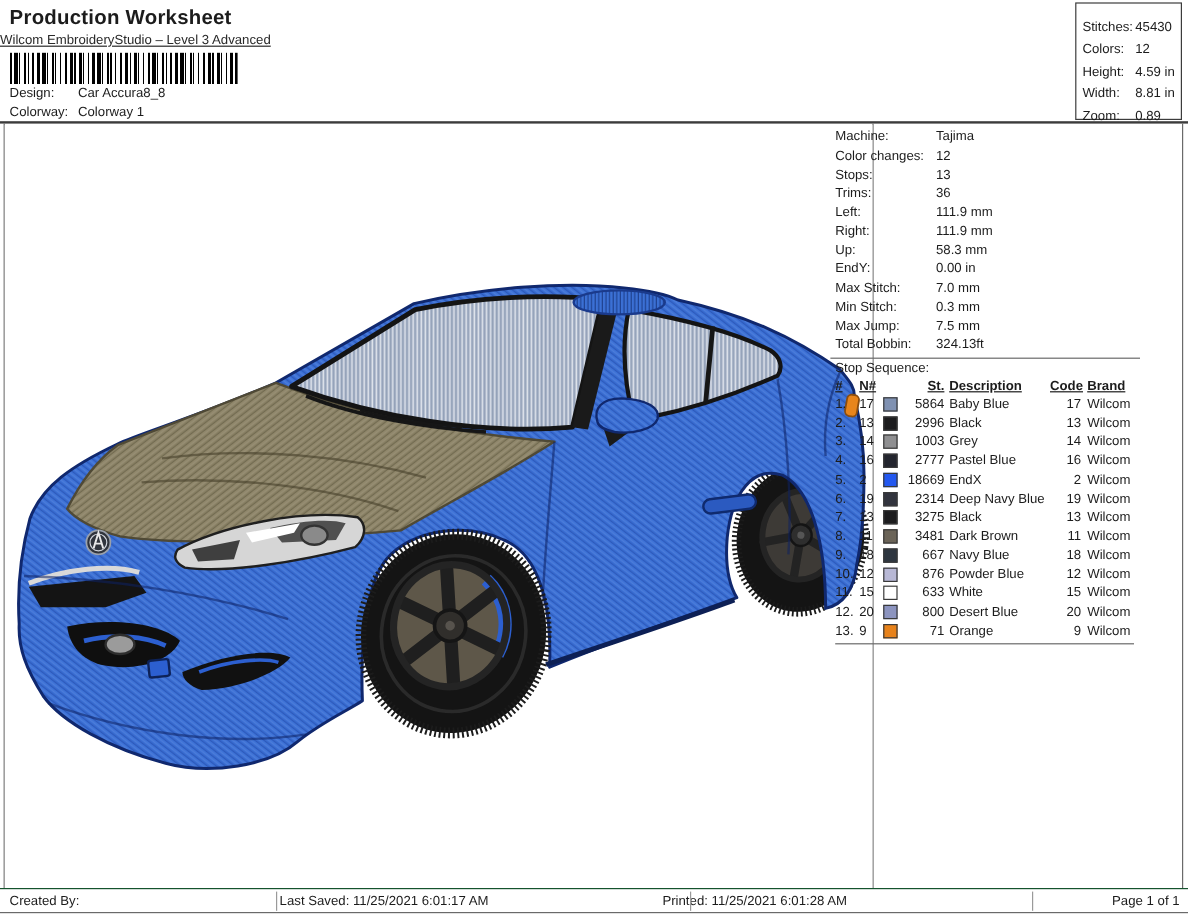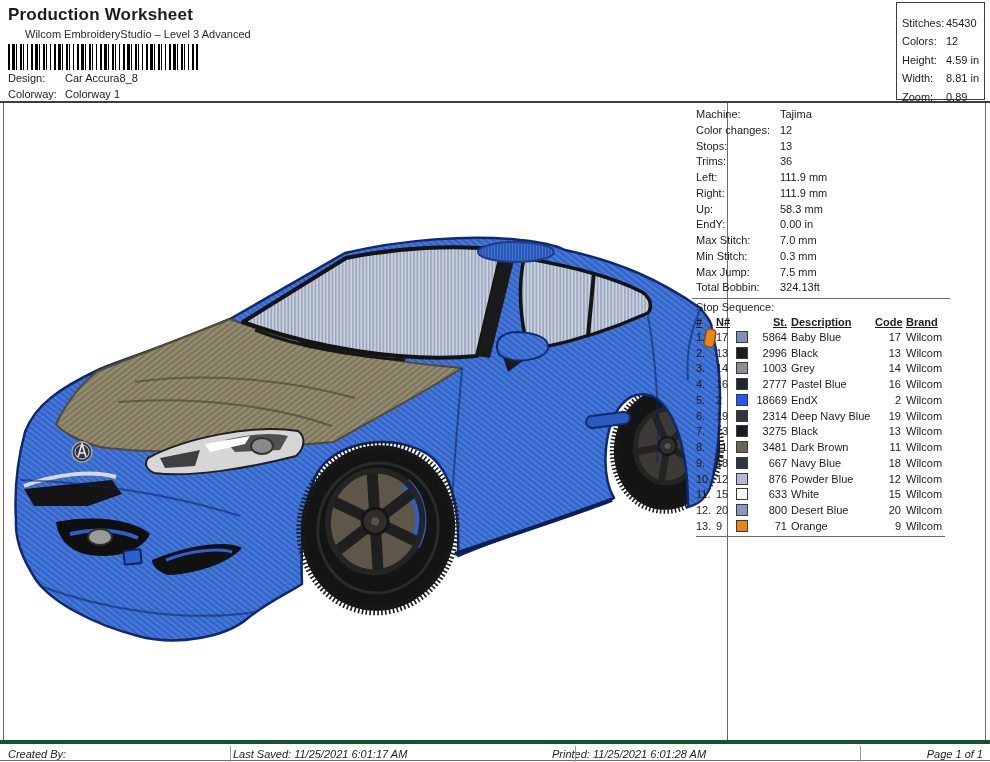--- a/index.html
+++ b/index.html
@@ -3,21 +3,21 @@
 <meta charset="utf-8">
 <style>
   html,body{margin:0;padding:0;}
   body{
     width:990px;height:762px;position:relative;background:#fff;
     font-family:"Liberation Sans","DejaVu Sans",sans-serif;color:#1c1c1c;
     overflow:hidden;
   }
   
   .hdr-title{position:absolute;left:8px;top:5px;font-size:17px;font-weight:bold;letter-spacing:.2px;}
-  .hdr-sub{position:absolute;left:25px;top:28px;font-size:11px;color:#2a2a2a;}
+  .hdr-sub{position:absolute;left:0;top:28px;font-size:11px;color:#2a2a2a;text-decoration:underline;}
   .barcode{position:absolute;left:8px;top:44px;width:190px;height:26px;
     background:repeating-linear-gradient(90deg,
       #000 0 2px,#fff 2px 4px,#000 4px 7px,#fff 7px 8px,#000 8px 9px,#fff 9px 12px,
       #000 12px 14px,#fff 14px 15px,#000 15px 16px,#fff 16px 19px,#000 19px 20px,#fff 20px 23px);}
   .hdr-kv{position:absolute;left:8px;font-size:11px;}
   .hdr-kv .k{display:inline-block;width:57px;}
   .hdr-rule{position:absolute;left:0;top:101px;width:990px;height:0;border-top:2px solid #3c3c3c;}
   
   .stats{position:absolute;left:896px;top:2px;width:89px;height:98px;border:1px solid #3c3c3c;
     font-size:11px;padding-top:11px;box-sizing:border-box;background:#fff;}
@@ -41,22 +41,22 @@
   .seq .hrow{height:14px;font-weight:bold;}
   .seq .hrow span{text-decoration:underline;}
   .seq .drow{height:15.75px;}
   .seq .c-st{text-align:right;padding-right:4px;}
   .seq .c-code{text-align:right;}
   .seq .c-brand{padding-left:5px;}
   .swatch{width:10px;height:10px;border:1px solid #3a3a3a;display:inline-block;}
   .seq-bottom{border-top:1px solid #6a6a6a;margin-top:2px;}
   
   .footer{position:absolute;left:0;top:740px;width:990px;height:21px;
-    border-top:4px solid #14532d;border-bottom:1px solid #6a6a6a;box-sizing:border-box;
-    font-size:11px;background:#fff;font-style:italic;}
+    border-top:1px solid #14532d;border-bottom:1px solid #6a6a6a;box-sizing:border-box;
+    font-size:11px;background:#fff;}
   .footer span{position:absolute;top:3px;line-height:15px;white-space:nowrap;}
   .f-created{left:8px;}
   .f-saved{left:233px;}
   .f-printed{left:552px;}
   .f-page{right:7px;}
   .fdiv{position:absolute;top:2px;height:16px;width:0;border-left:1px solid #9a9a9a;}
 </style>
 </head>
 <body>
 

